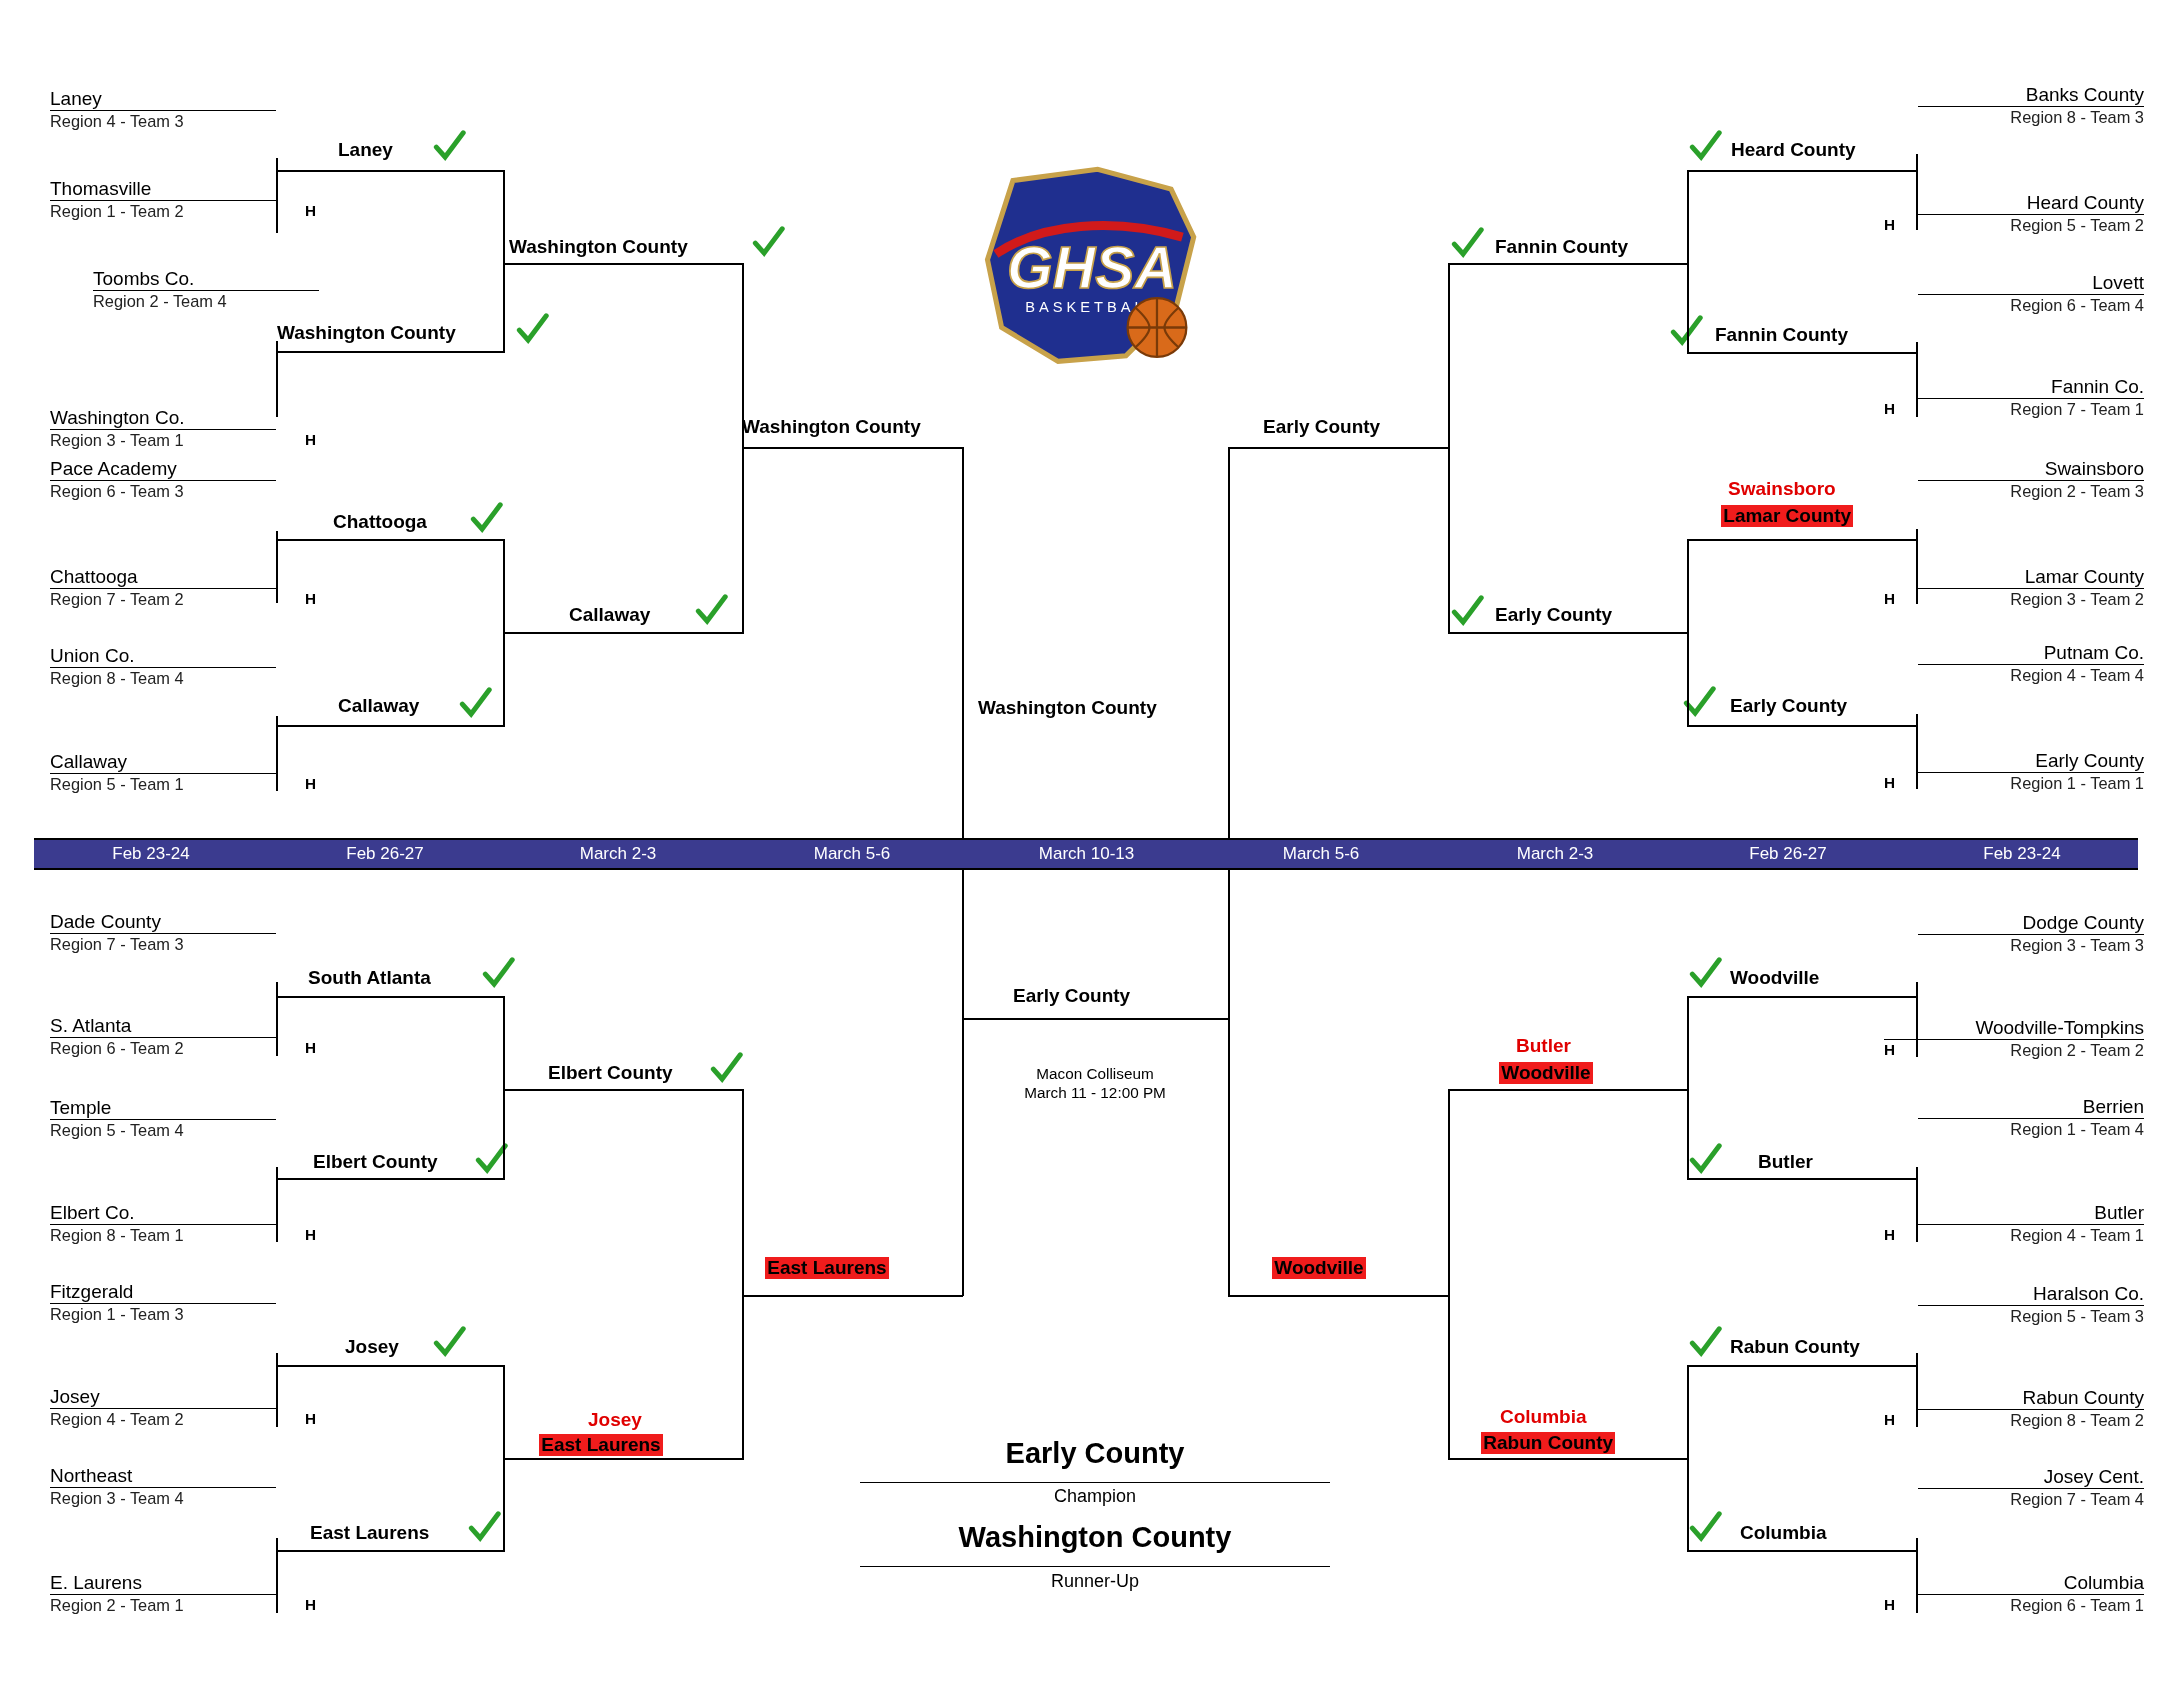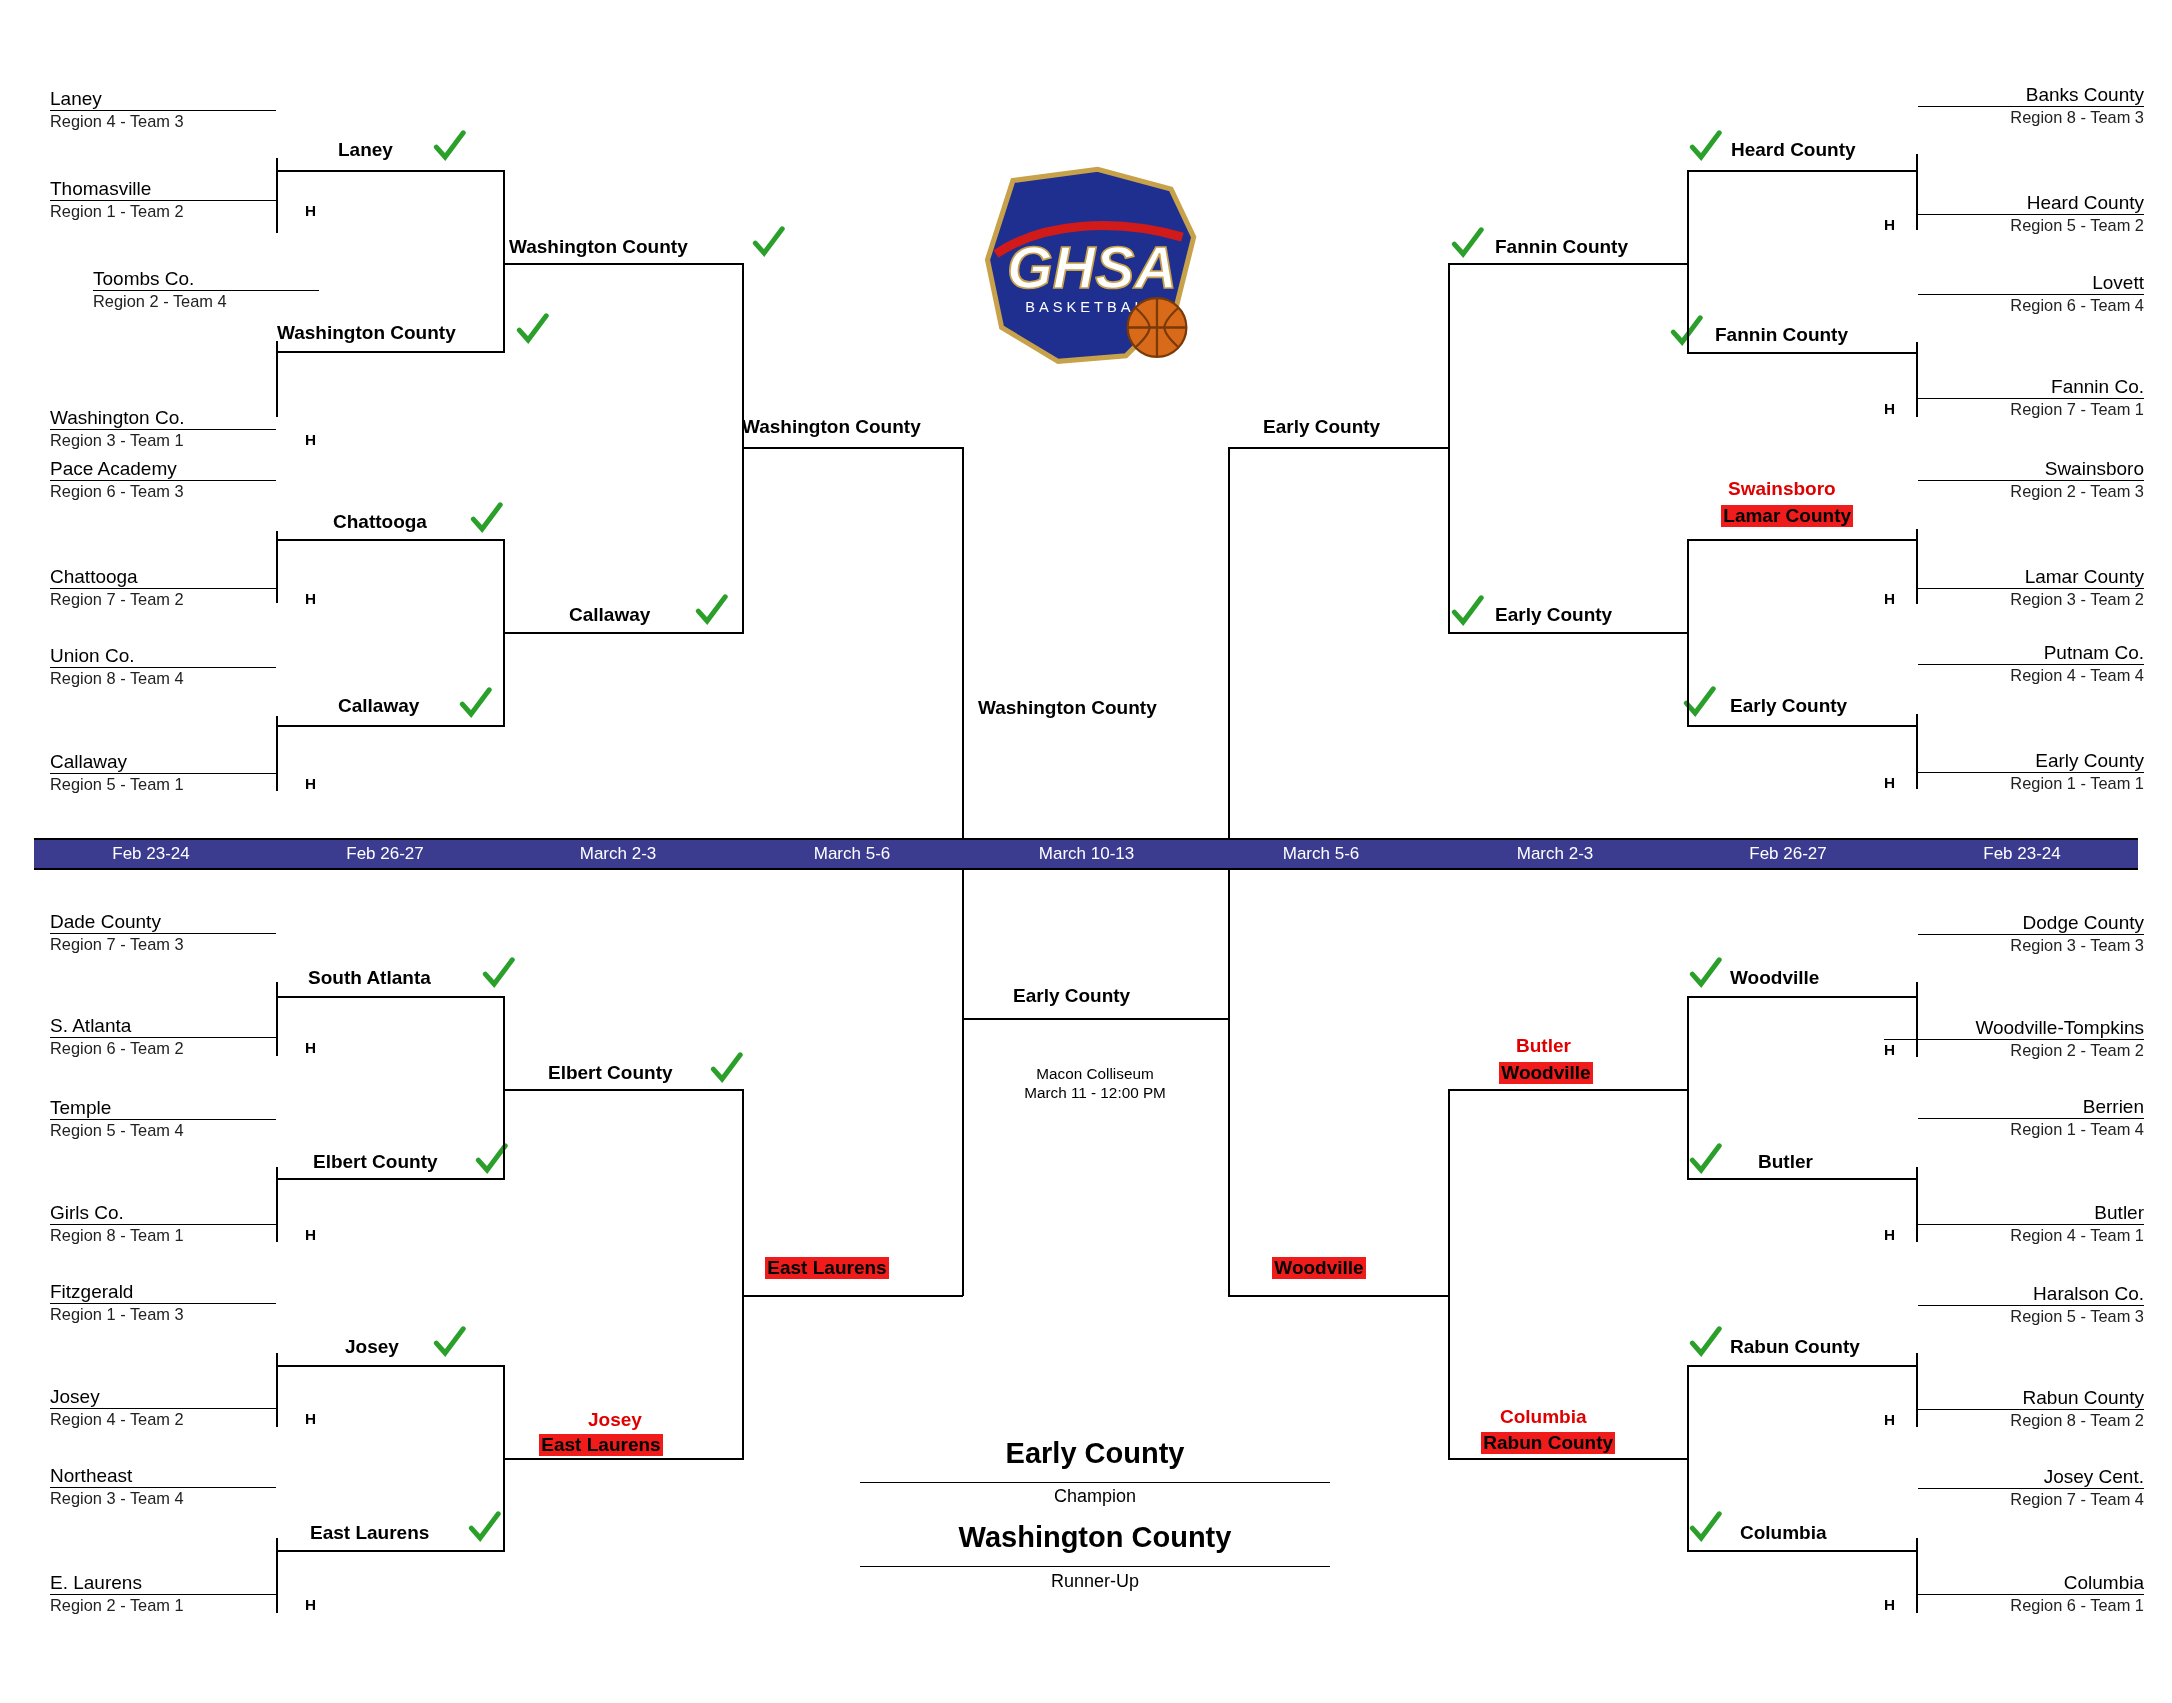--- a/index.html
+++ b/index.html
@@ -192,21 +192,21 @@
   <div class="slot" style="left:50px; top:1015px; width:226px;">
     <div class="tname">S. Atlanta</div>
     <div class="tinfo">Region 6 - Team 2</div>
     <div class="host" style="left:255px; top:24px;">H</div>
   </div>
   <div class="slot" style="left:50px; top:1097px; width:226px;">
     <div class="tname">Temple</div>
     <div class="tinfo">Region 5 - Team 4</div>
   </div>
   <div class="slot" style="left:50px; top:1202px; width:226px;">
-    <div class="tname">Girls Co.</div>
+    <div class="tname">Elbert Co.</div>
     <div class="tinfo">Region 8 - Team 1</div>
     <div class="host" style="left:255px; top:24px;">H</div>
   </div>
   <div class="slot" style="left:50px; top:1281px; width:226px;">
     <div class="tname">Fitzgerald</div>
     <div class="tinfo">Region 1 - Team 3</div>
   </div>
   <div class="slot" style="left:50px; top:1386px; width:226px;">
     <div class="tname">Josey</div>
     <div class="tinfo">Region 4 - Team 2</div>

